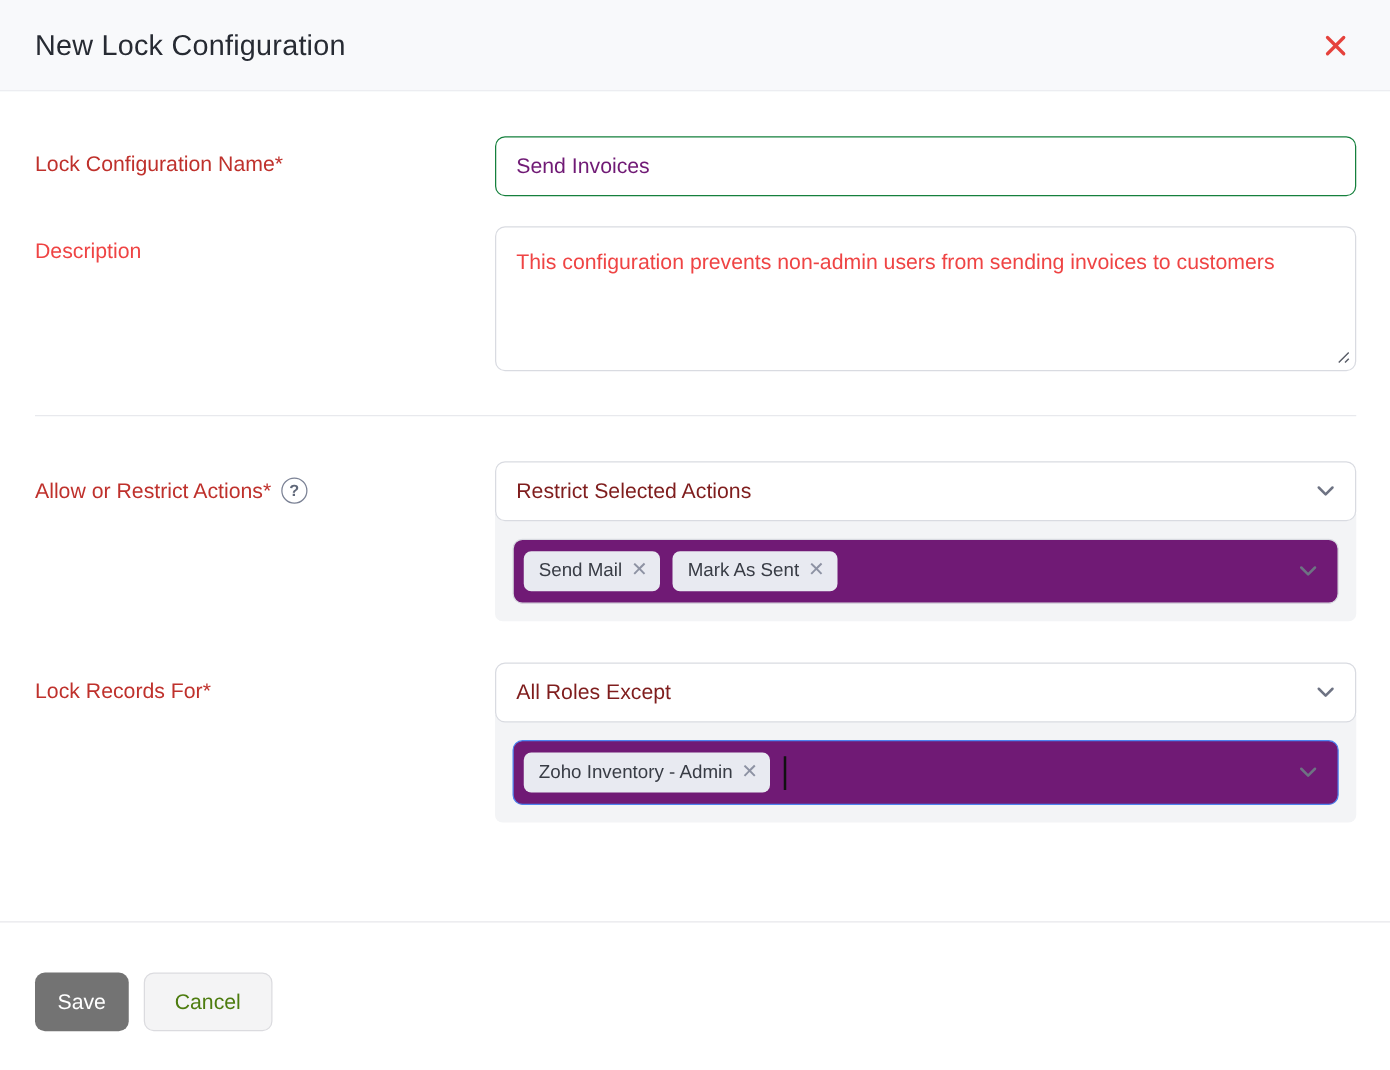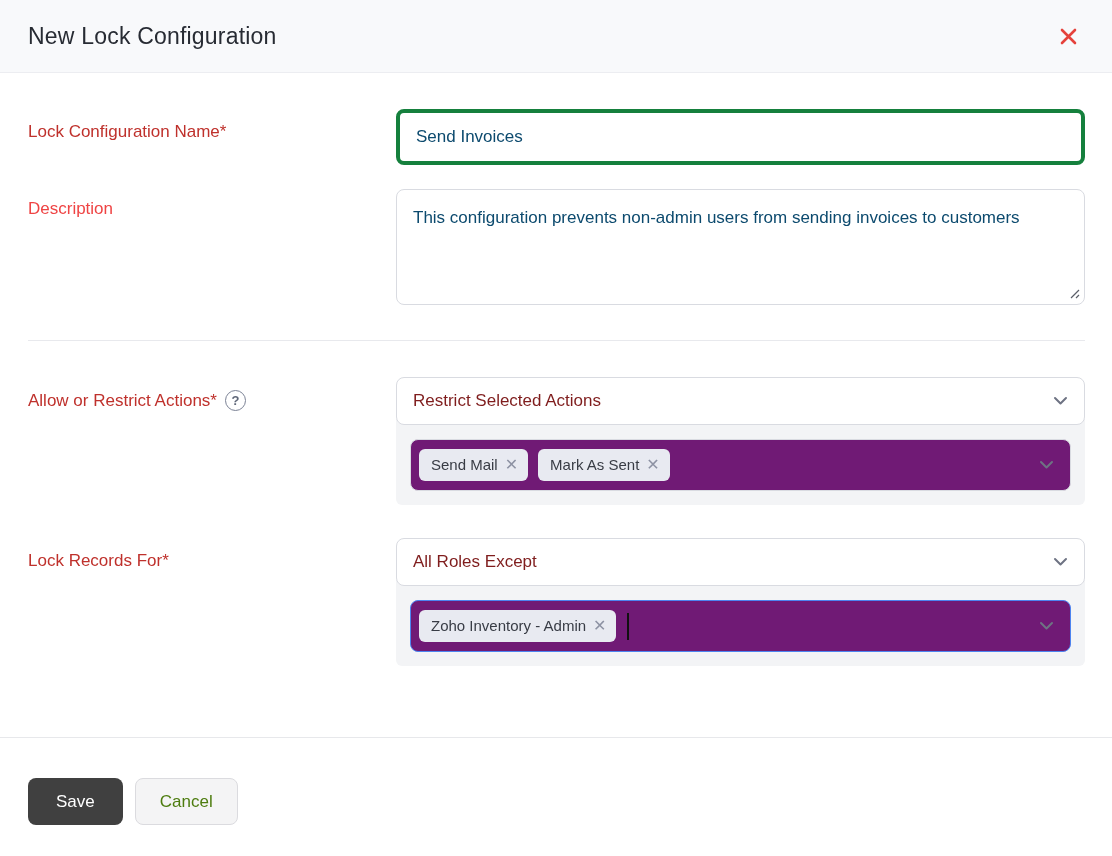--- a/index.html
+++ b/index.html
@@ -24,31 +24,31 @@
   .close-btn { background: none; border: none; cursor: pointer; padding: 4px; line-height: 0; }
 
   
   .modal-body { flex: 1 1 auto; padding: 36px 27px 0 28px; }
   .form-row { display: flex; align-items: flex-start; margin-bottom: 24px; }
   .label-col { width: 368px; flex: 0 0 368px; padding-top: 13px; font-size: 17px; color: #ef4444; display: flex; align-items: center; gap: 8px; }
   .label-col.required { color: #bf312c; }
   .control-col { flex: 1 1 auto; min-width: 0; position: relative; }
 
   .text-input {
-    width: 100%; height: 56px;
-    border: 4px solid #15803d; border-radius: 8px;
-    padding: 0 16px; font-size: 17px; color: #0c4a6e;
+    width: 100%; height: 48px;
+    border: 1px solid #15803d; border-radius: 8px;
+    padding: 0 16px; font-size: 17px; color: #701a75;
     font-family: "Liberation Sans", "DejaVu Sans", sans-serif;
     background: #fff; outline: none;
   }
   .textarea-wrap { position: relative; }
   .text-area {
     width: 100%; height: 116px;
     border: 1px solid #d9dbe1; border-radius: 8px;
-    padding: 11px 16px; font-size: 17px; color: #0c4a6e; line-height: 1.95;
+    padding: 11px 16px; font-size: 17px; color: #ef4444; line-height: 1.95;
     font-family: "Liberation Sans", "DejaVu Sans", sans-serif;
     background: #fff; outline: none; resize: none; display: block;
   }
   .resize-grip { position: absolute; right: 5px; bottom: 6px; pointer-events: none; }
 
   .divider { border: none; border-top: 1px solid #e8e9ed; margin: 35px 0 36px 0; }
 
   .help-icon {
     width: 21px; height: 21px; border: 1.5px solid #7b8295; border-radius: 50%;
     color: #5f6778; font-size: 13px; font-weight: bold;
@@ -83,21 +83,21 @@
   }
   .chip-x { color: #8d92a3; font-size: 16px; line-height: 1; cursor: pointer; }
   .caret { display: flex; align-items: center; flex: 0 0 auto; }
   .cursor-bar { width: 2px; height: 27px; background: #111; margin-left: 1px; animation: blink 1.1s steps(1) infinite; }
   @keyframes blink { 50% { opacity: 0; } }
 
   
   .footer-divider { border: none; border-top: 1px solid #e7e8eb; margin: 0; }
   .modal-footer { padding: 40px 28px 0 28px; display: flex; gap: 12px; }
   .btn { font-family: "Liberation Sans", "DejaVu Sans", sans-serif; font-size: 17px; border-radius: 8px; cursor: pointer; height: 47px; }
-  .btn-primary { background: #404040; color: #fff; border: none; padding: 0 28px; }
+  .btn-primary { background: #737373; color: #fff; border: none; padding: 0 18px; }
   .btn-secondary { background: #f4f4f5; color: #4d7c0f; border: 1px solid #dbdbdf; padding: 8px 24px; }
 </style>
 </head>
 <body>
 
 <div class="modal">
 
   <div class="modal-header">
     <div class="modal-title">New Lock Configuration</div>
     <button class="close-btn" aria-label="Close">

